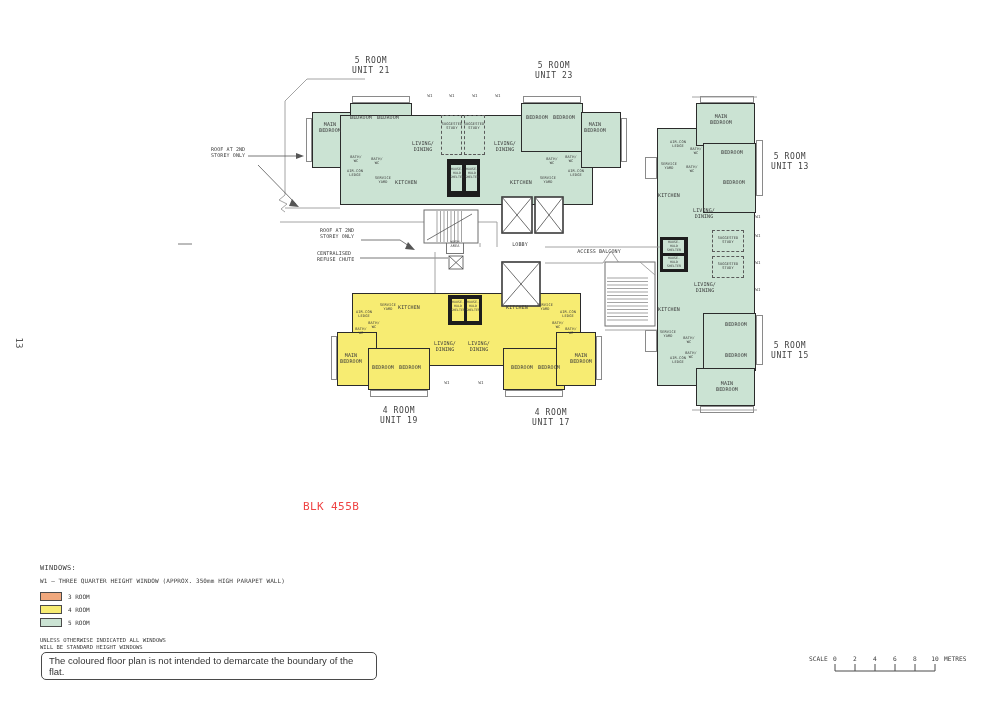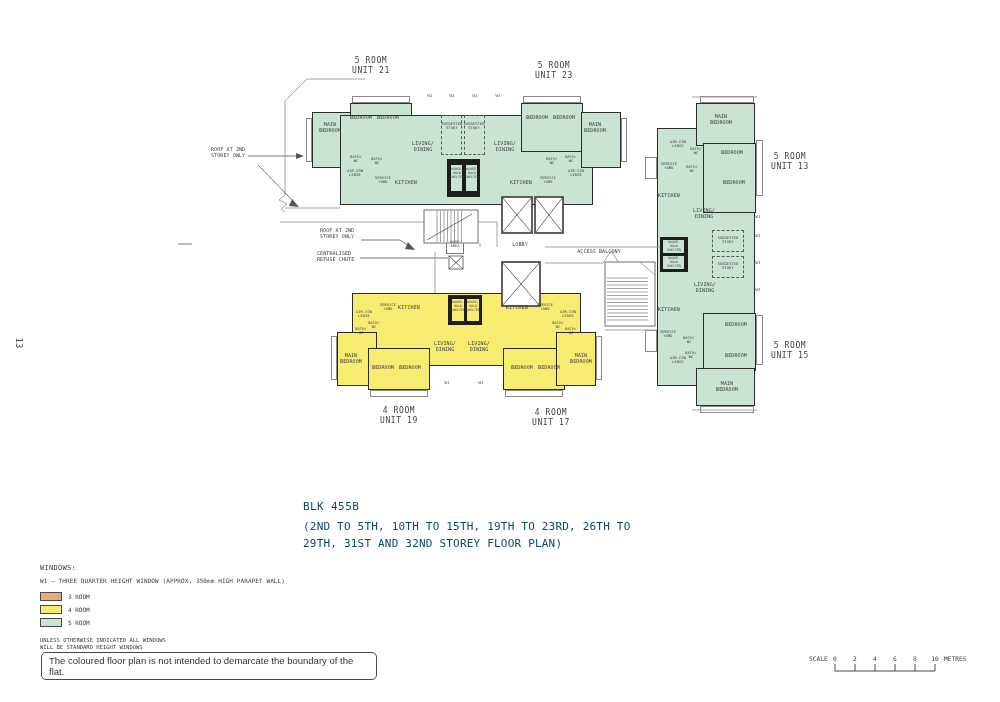--- a/index.html
+++ b/index.html
@@ -26,21 +26,21 @@
   .scl{stroke:#4a4a4a;stroke-width:1;fill:none}
   .lbl{position:absolute;z-index:4;font-size:5px;line-height:1.18;white-space:pre-line;
        text-align:center;color:#3b3b3b;letter-spacing:0.1px}
   .c{transform:translateX(-50%)}
   .left{text-align:left}
   .unit{font-size:8px;line-height:1.3;letter-spacing:0.6px;color:#3f3f3f}
   .w1c{font-size:4px;color:#444}
   .scalenum{font-size:6.2px}
   #page-number{position:absolute;left:14px;top:338px;font-size:9px;color:#555;
        transform:rotate(90deg);z-index:5}
-  #title-block{position:absolute;left:303px;top:500px;z-index:5;color:#0c4a6e}
+  #title-block{position:absolute;left:303px;top:500px;z-index:5;color:#ef4444}
   #title-line1{font-size:11px;margin:0 0 5px 0;font-weight:normal;letter-spacing:0.4px}
   #title-line2{font-size:11px;width:340px;line-height:1.55;letter-spacing:0.2px}
   #legend{position:absolute;left:40px;top:564px;z-index:5}
   #legend-heading{font-size:7px;letter-spacing:0.3px}
   #legend-w1{font-size:6px;margin-top:5px;letter-spacing:0.1px}
   #legend-items{margin-top:6px}
   .legend-row{display:flex;align-items:center;height:13px}
   .legend-swatch{width:22px;height:9px;border:0.9px solid #4a4a4a;box-sizing:border-box;margin-right:6px}
   .legend-label{font-size:6px}
   #windows-note{font-size:5.5px;line-height:1.35;margin-top:8px;white-space:pre-line}
@@ -295,21 +295,20 @@
     <div class="lbl c scalenum" style="left: 875px; top: 655px;">4</div>
     <div class="lbl c scalenum" style="left: 895px; top: 655px;">6</div>
     <div class="lbl c scalenum" style="left: 915px; top: 655px;">8</div>
     <div class="lbl c scalenum" style="left: 935px; top: 655px;">10</div>
   </div>
 
 <div id="page-number">13</div>
 
 <div id="title-block">
   <div id="title-line1">BLK 455B</div>
-  <div id="title-line2">(2ND TO 5TH, 10TH TO 15TH, 19TH TO 23RD, 26TH TO 29TH, 31ST AND 32ND STOREY FLOOR PLAN)</div>
 </div>
 
 <div id="legend">
   <div id="legend-heading">WINDOWS:</div>
   <div id="legend-w1">W1 – THREE QUARTER HEIGHT WINDOW (APPROX. 350mm HIGH PARAPET WALL)</div>
   <div id="legend-items">
       <div class="legend-row">
         <div class="legend-swatch" style="background: rgb(240, 168, 125);"></div>
         <span class="legend-label">3 ROOM</span>
       </div>

